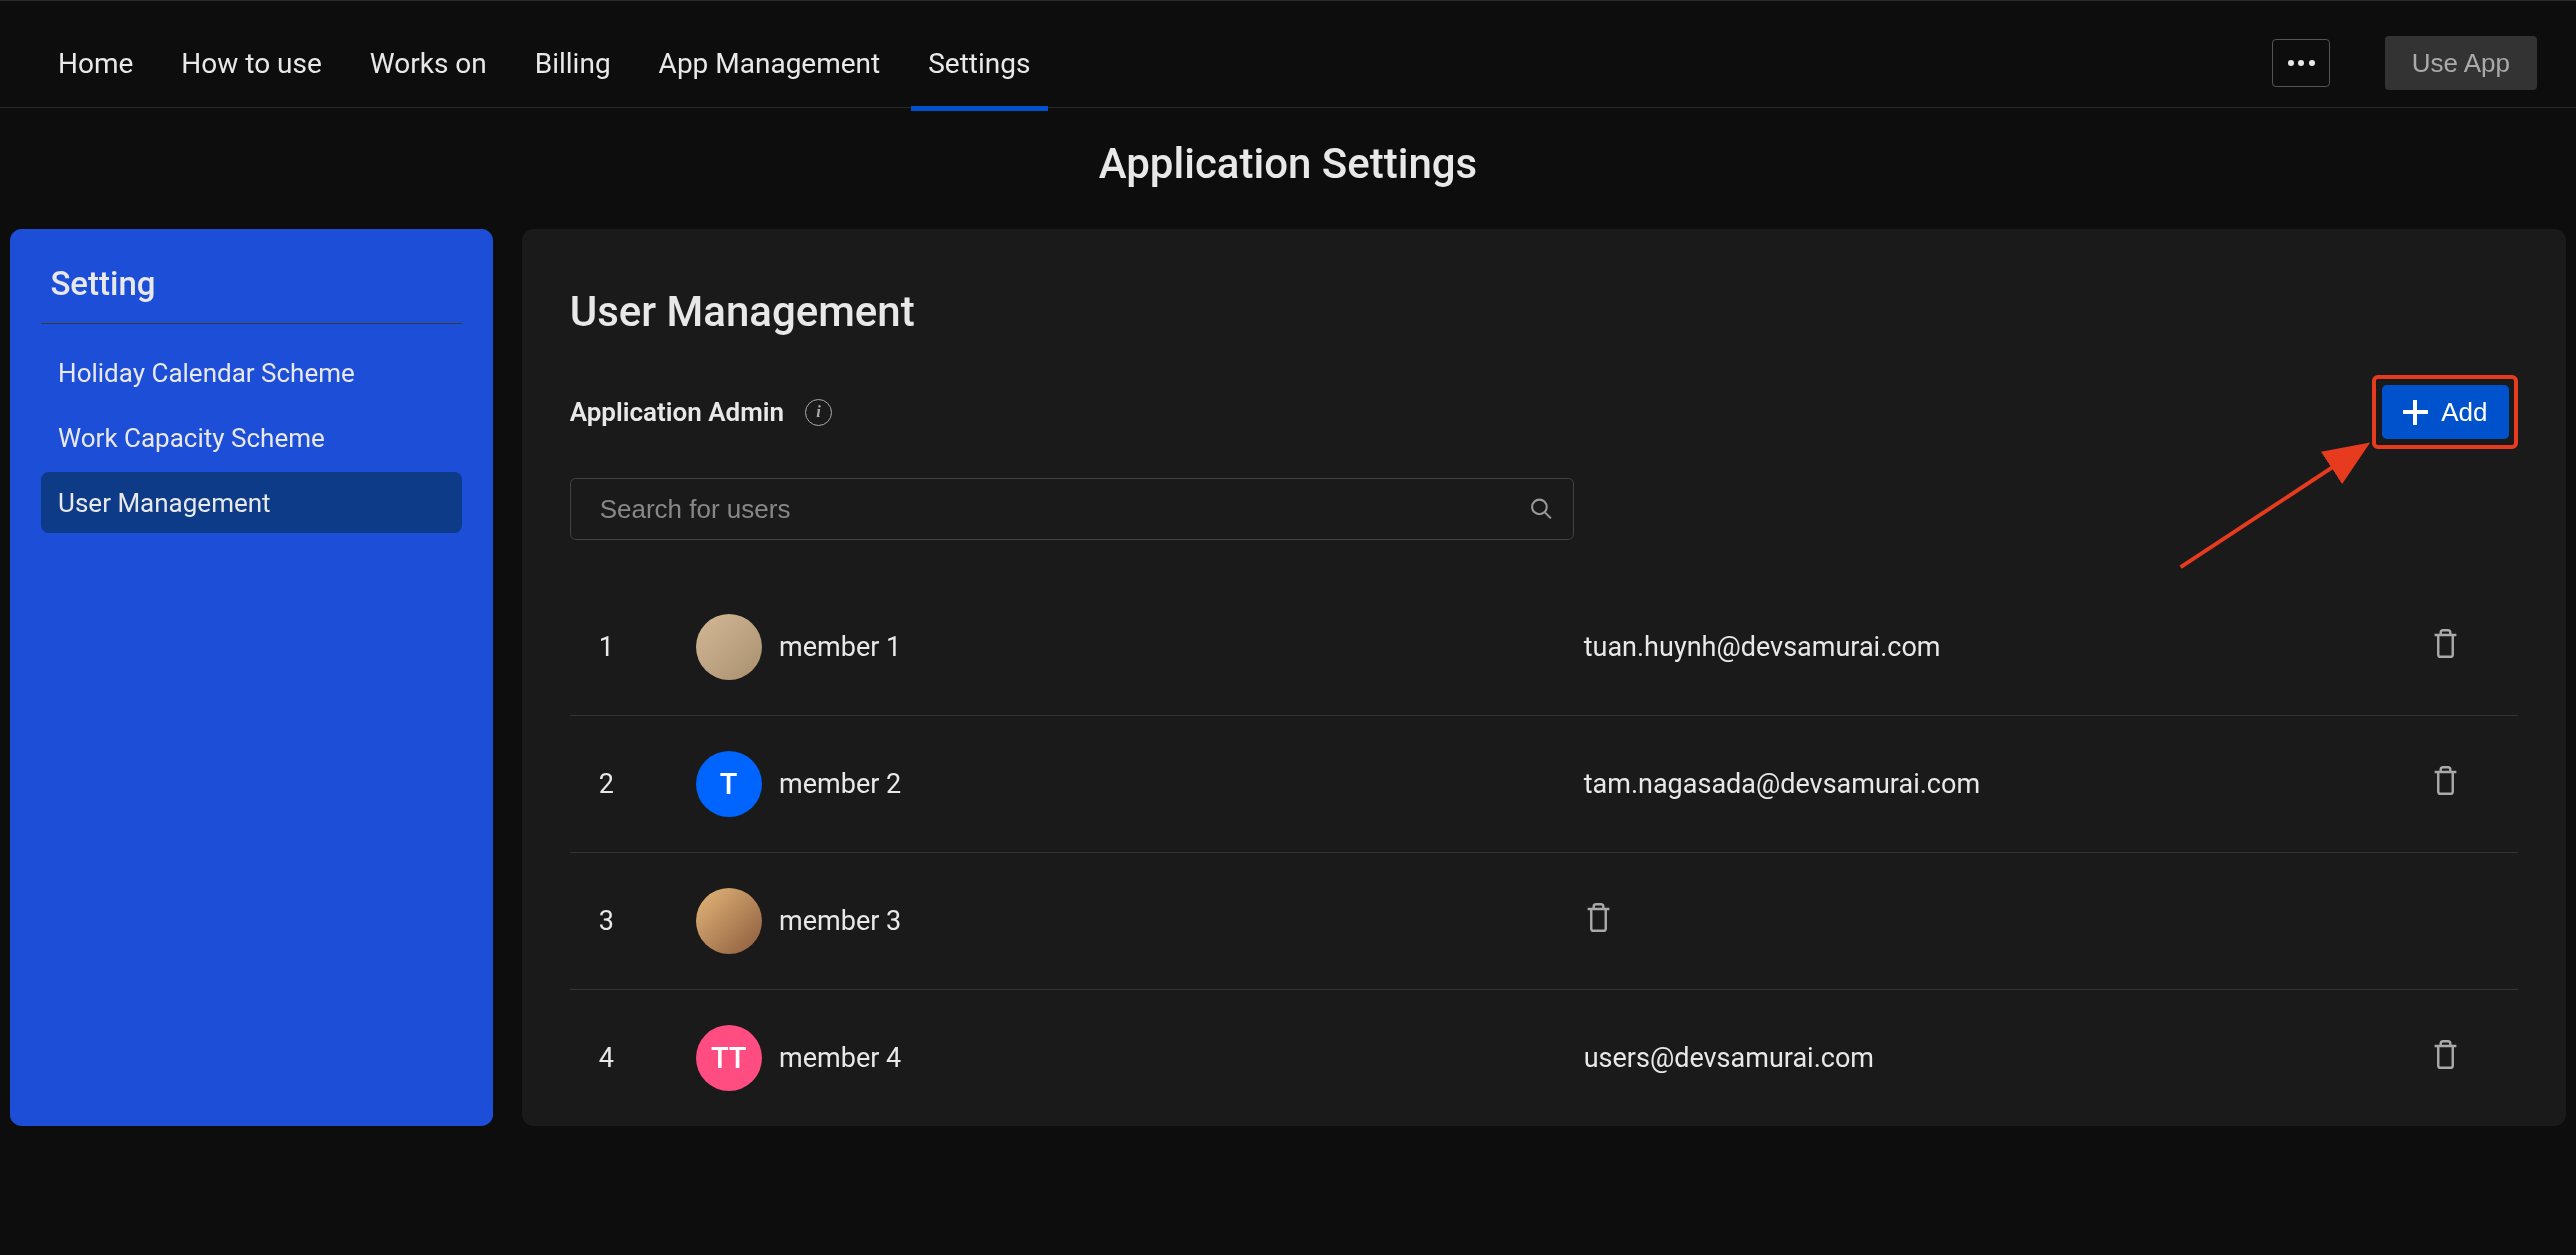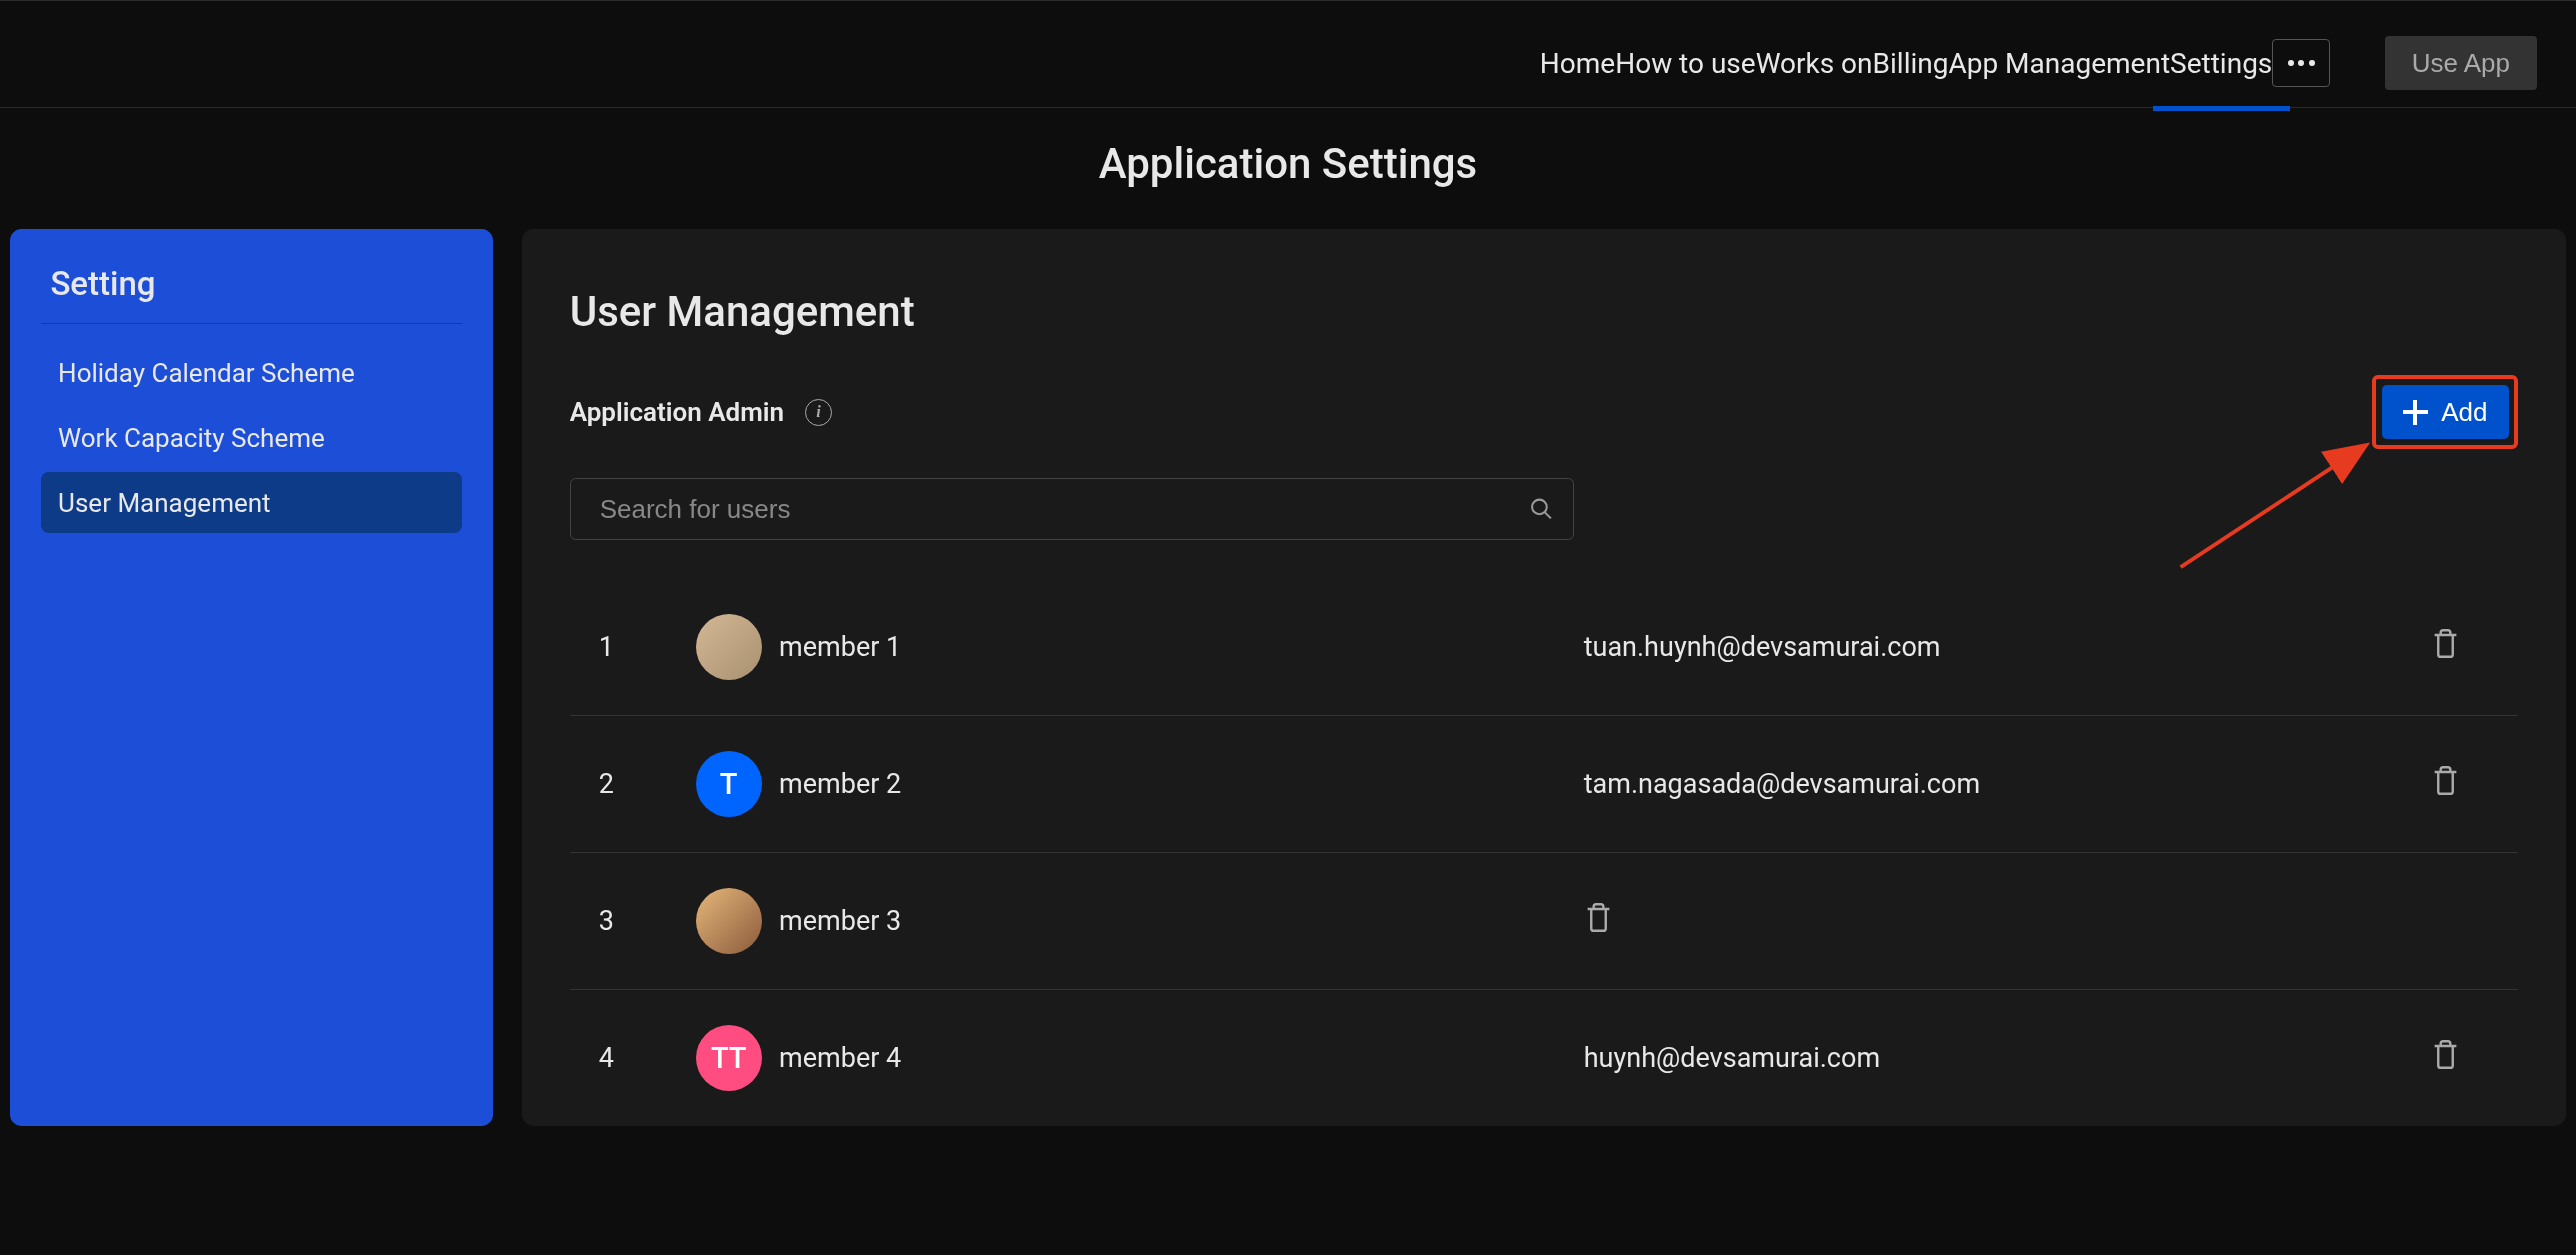--- a/index.html
+++ b/index.html
@@ -21,22 +21,22 @@
     }
     .nav-bar {
       display: flex;
       align-items: center;
       padding: 0 39px 0 58px;
       border-bottom: 1px solid #2a2a2a;
       height: 89px;
     }
     .nav-items {
       display: flex;
+      gap: 48px;
       flex: 1;
-      justify-content: flex-end;
     }
     .nav-item {
       font-size: 28px;
       color: #e8e8e8;
       cursor: pointer;
       padding: 29px 0;
       position: relative;
     }
     .nav-item.active::after {
       content: '';
@@ -397,21 +397,21 @@
             </svg>
         </div>
       </div>
 
       <div class="table-row">
         <div class="col-no">4</div>
         <div class="username-cell">
           <div class="avatar avatar-4">TT</div>
           <span>member 4</span>
         </div>
-        <div class="col-email">huynh@devsamurai.com</div>
+        <div class="col-email">users@devsamurai.com</div>
         <div class="col-action">
           <svg class="trash-icon" viewBox="0 0 24 26" fill="none" stroke="#aaa" stroke-width="2">
               <path d="M3 6h18M8 6V4a2 2 0 012-2h4a2 2 0 012 2v2M6 6v16a2 2 0 002 2h8a2 2 0 002-2V6"></path>
             </svg>
         </div>
       </div>
     </div>
   </main>
 </div>
 

